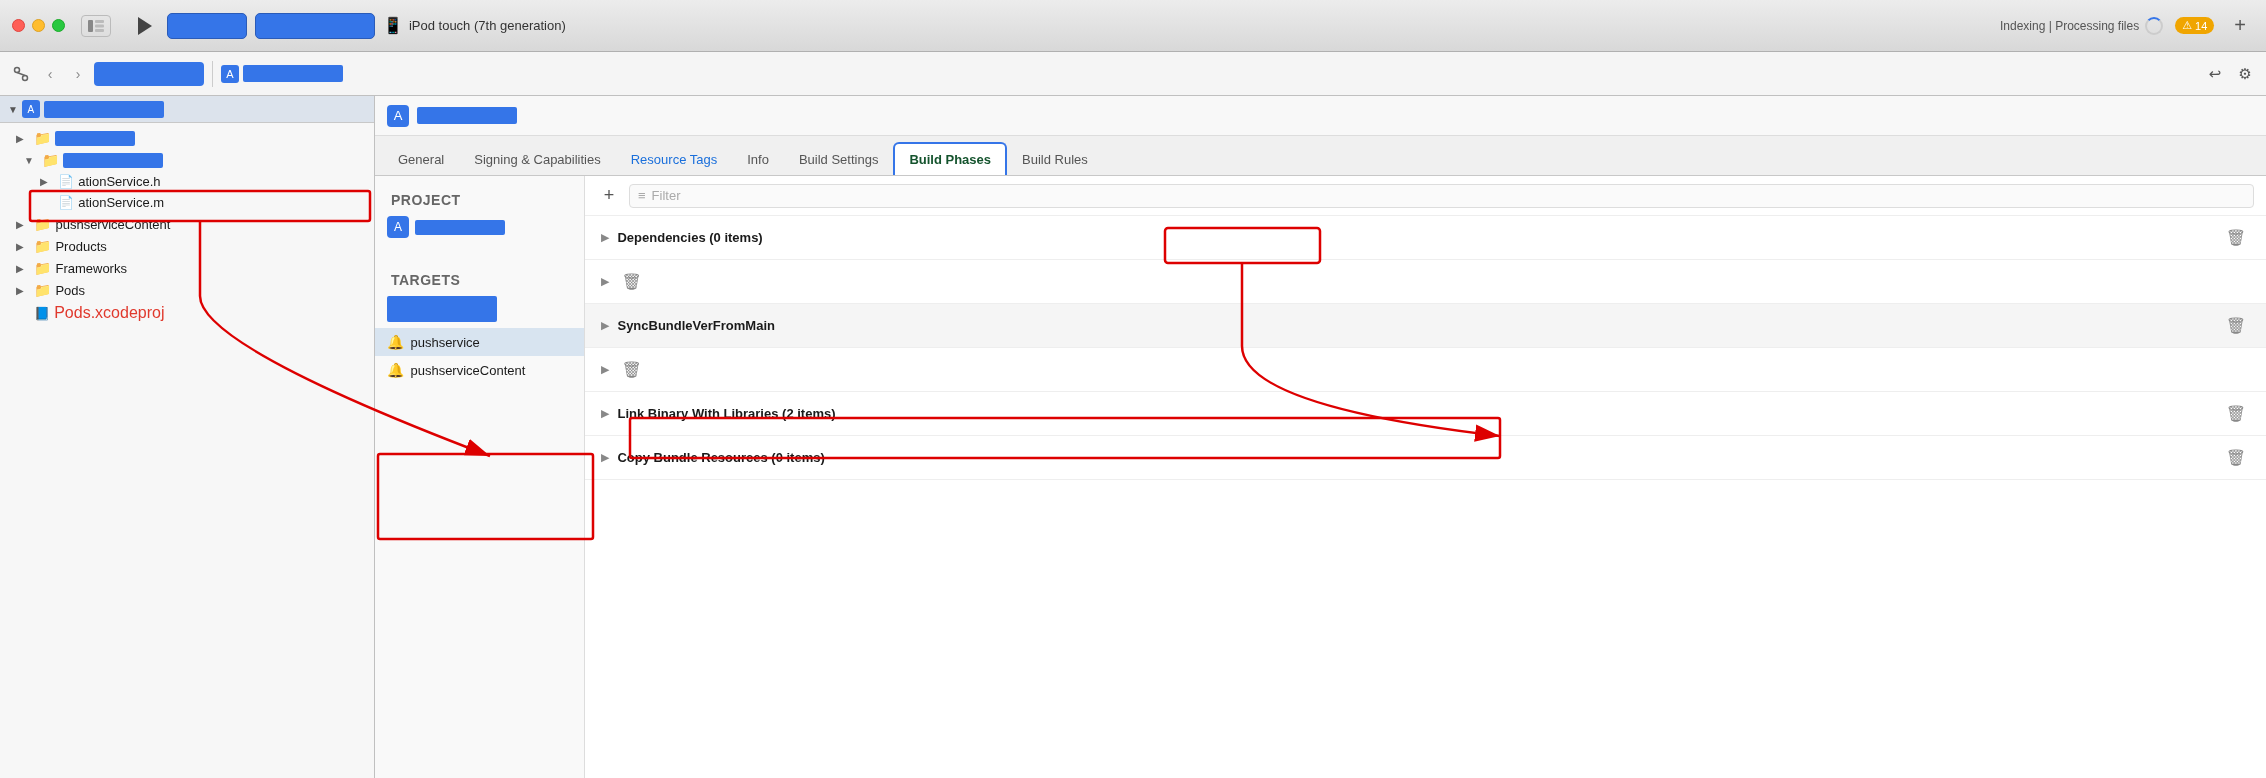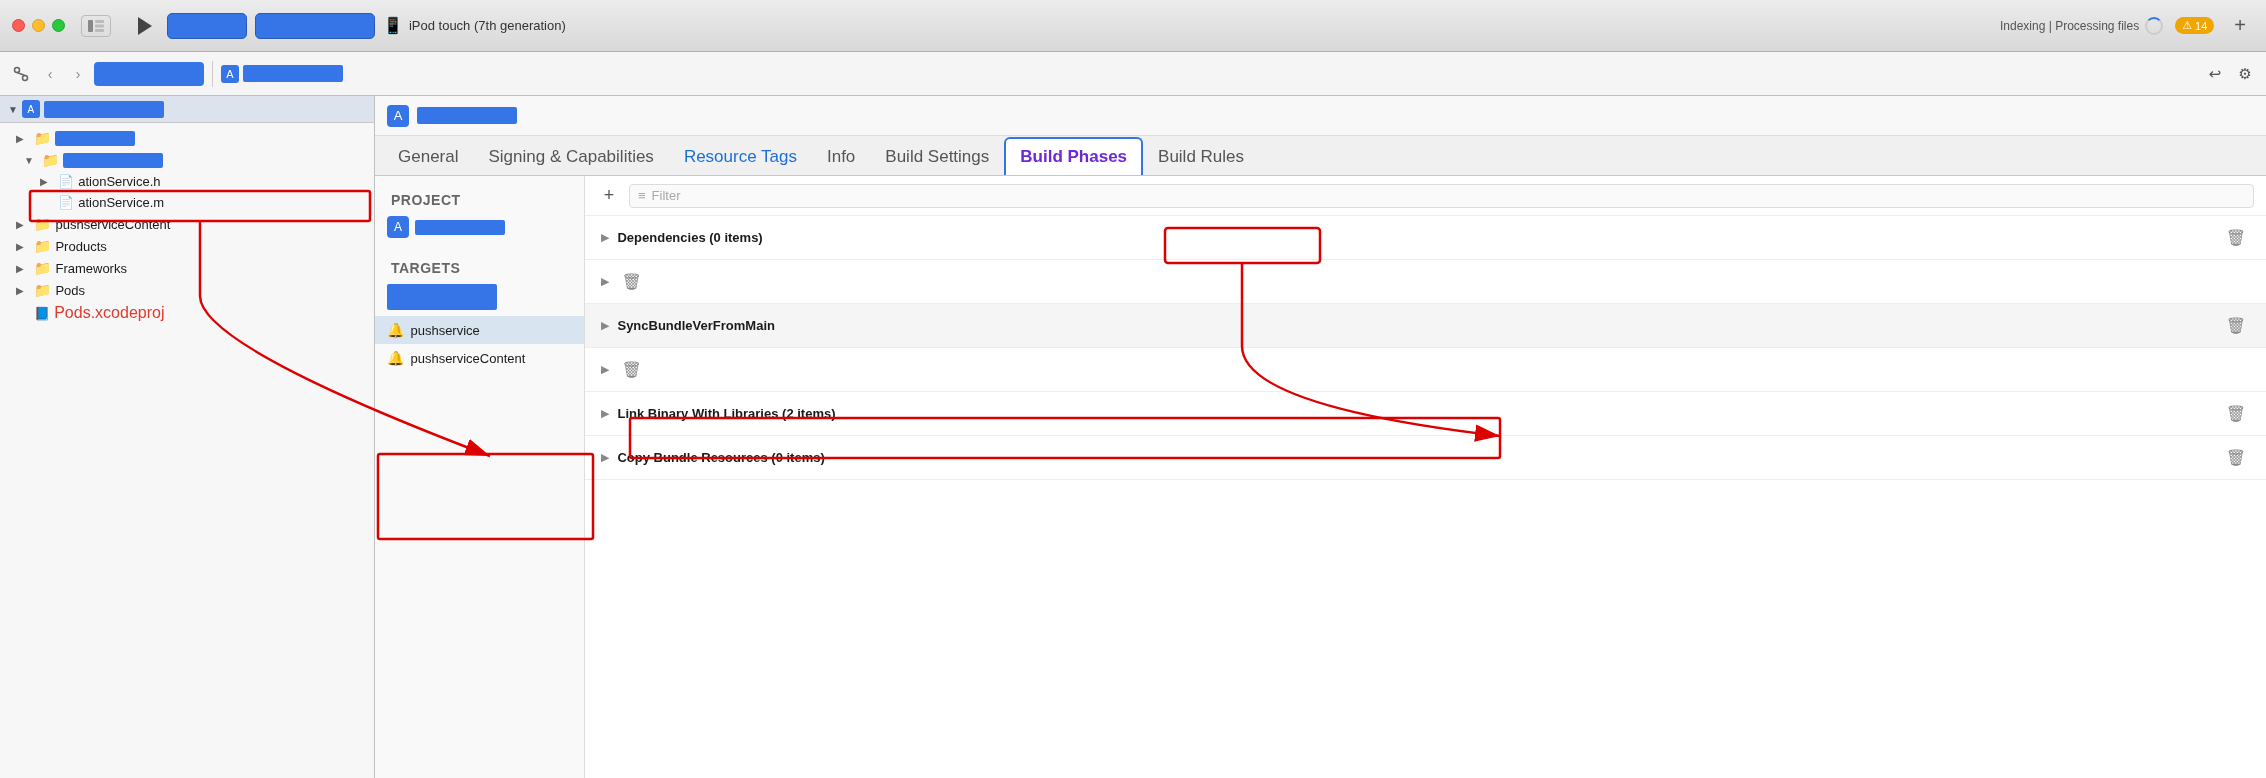--- a/index.html
+++ b/index.html
@@ -242,42 +242,42 @@
       height: 40px;
       background: #f0f0f0;
       border-bottom: 1px solid #c8c8c8;
       display: flex;
       align-items: flex-end;
       padding: 0 8px;
       overflow: hidden;
     }
     .tab {
       padding: 8px 14px;
-      font-size: 17px;
+      font-size: 13px;
       cursor: pointer;
       border-radius: 6px 6px 0 0;
       border: 1px solid transparent;
       border-bottom: none;
       color: #555;
       white-space: nowrap;
     }
     .tab.active {
       background: #fff;
       border-color: #c8c8c8;
       color: #1a1a1a;
       font-weight: 500;
       border-bottom: 1px solid #fff;
       position: relative;
       z-index: 1;
     }
     .tab.build-phases-active {
       background: #fff;
       border: 2px solid #3575e8;
       border-bottom: none;
-      color: #6d28d9;
+      color: #14532d;
       font-weight: 600;
     }
 
     
     .build-phases-content {
       flex: 1;
       overflow-y: auto;
       background: #fff;
     }
     .phases-toolbar {
@@ -560,21 +560,21 @@
       <div class="two-col">
 
         <div class="left-panel">
           <div class="section-header">PROJECT</div>
           <div class="target-item">
             <div style="width:22px;height:22px;background:#3575e8;border-radius:4px;display:flex;align-items:center;justify-content:center;">
               <span style="color:white;font-size:12px;">A</span>
             </div>
             <div class="inline-redacted" style="width:90px;height:15px;"></div>
           </div>
-          <div class="section-header" style="margin-top:8px;">TARGETS</div>
+          <div class="section-header" style="margin-top:20px;">TARGETS</div>
 
           <div class="target-item">
             <div class="inline-redacted" style="width:110px;height:26px;"></div>
           </div>
 
           <div class="target-item selected">
             <span class="target-bell">🔔</span>
             <span>pushservice</span>
           </div>
 

